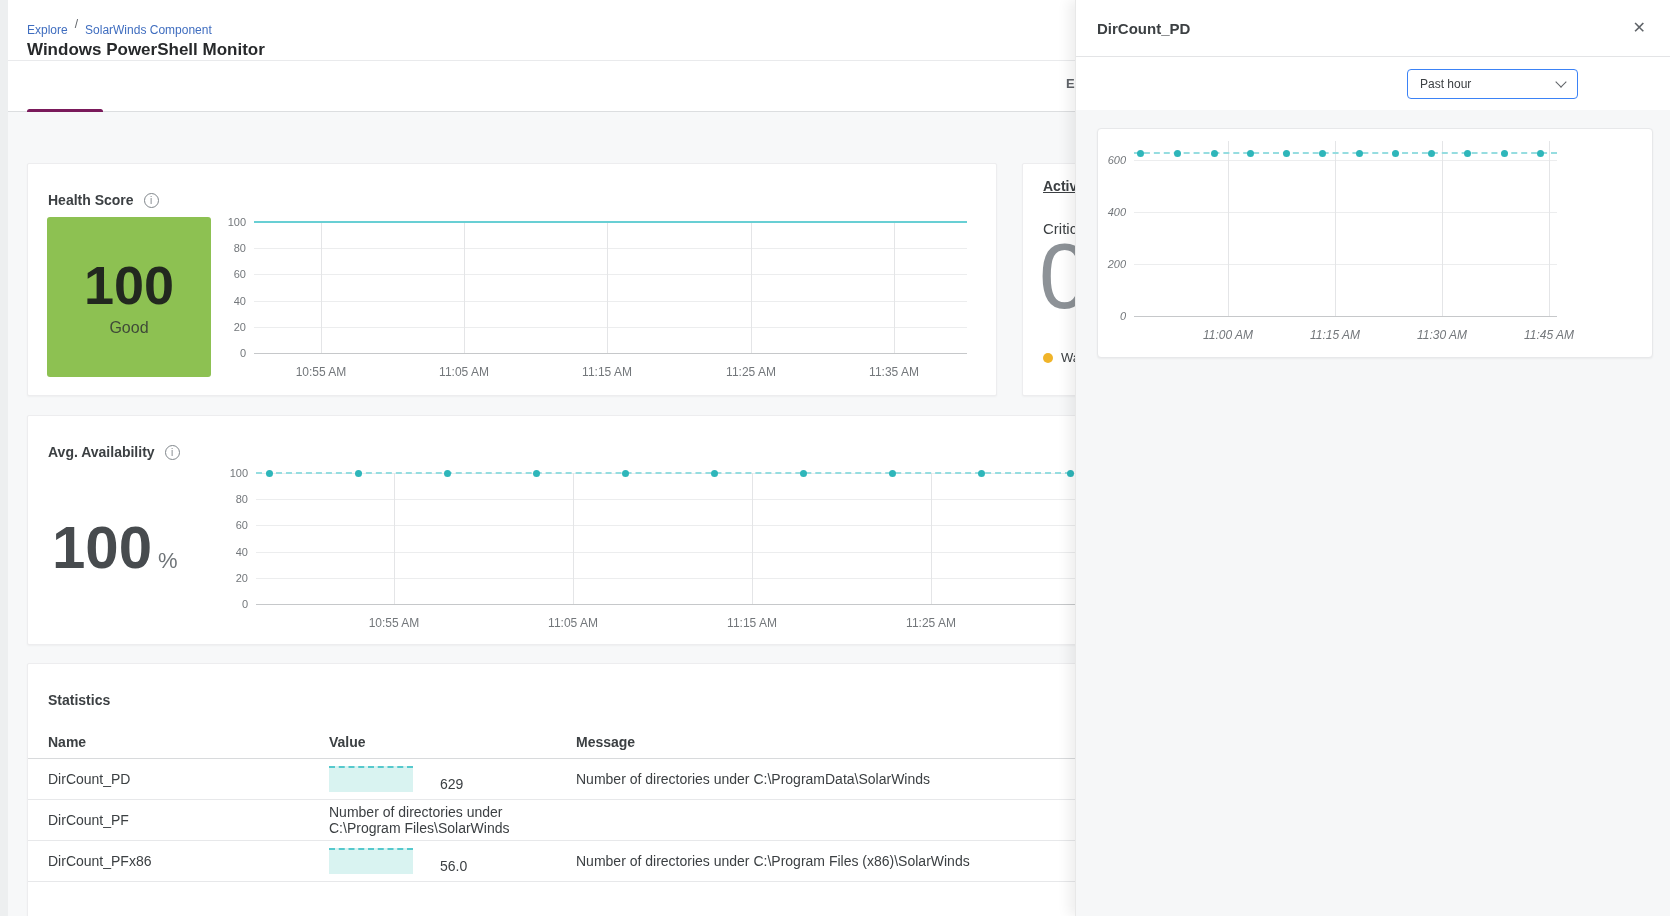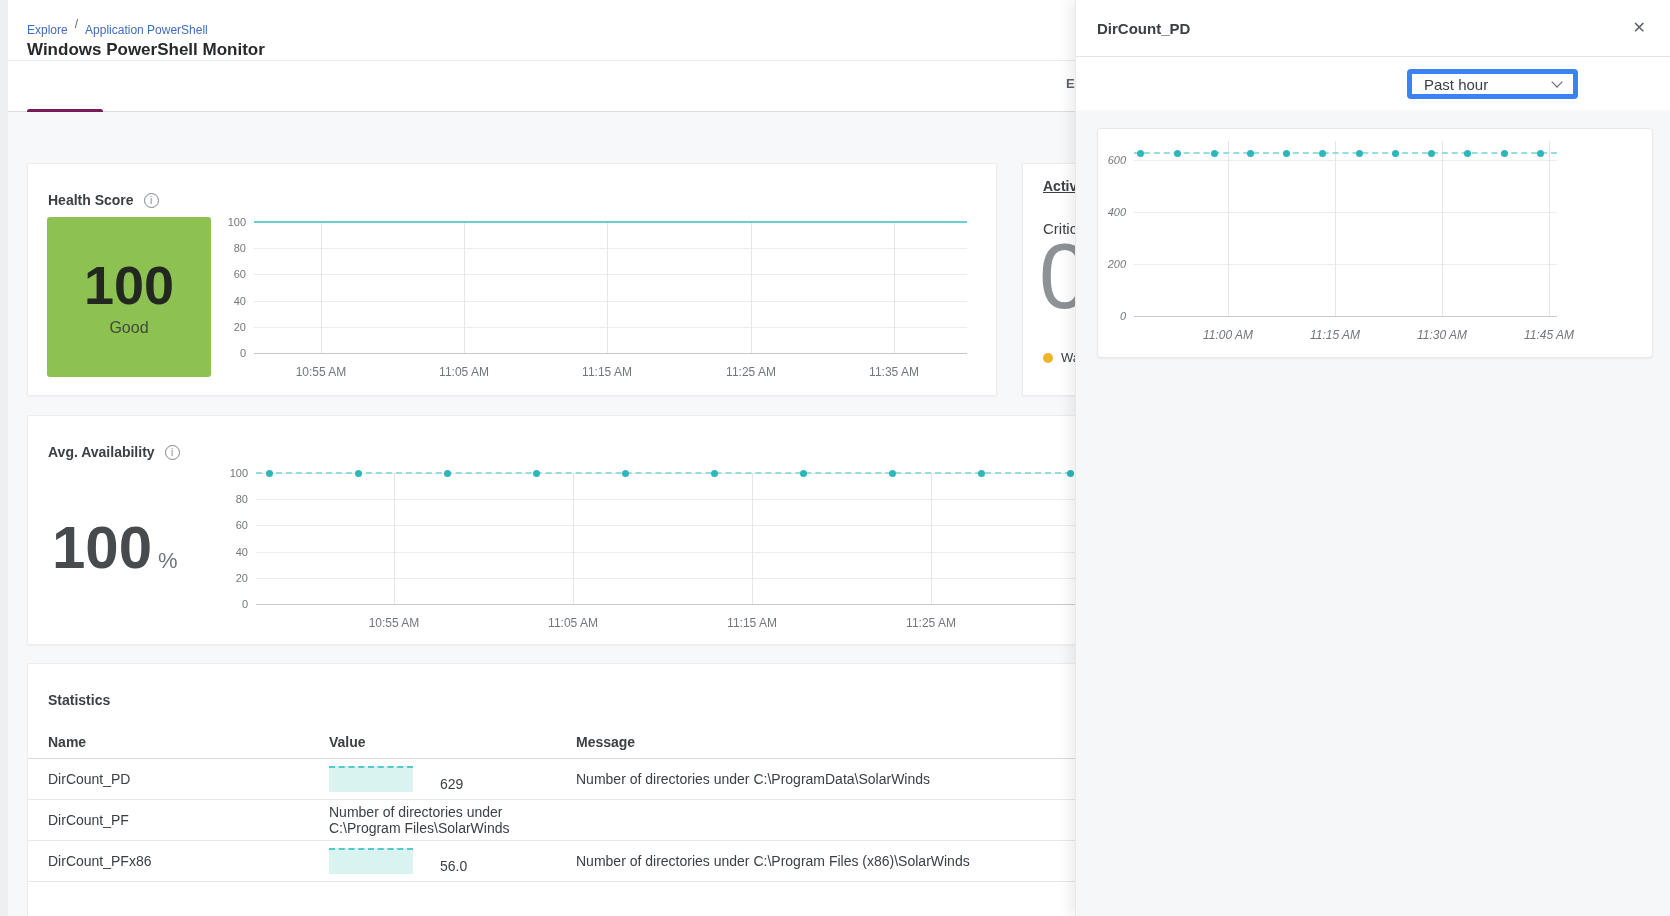--- a/index.html
+++ b/index.html
@@ -82,39 +82,39 @@
 
   
   .panel{position:absolute;top:0;left:1075px;width:595px;height:916px;background:#fff;z-index:5;
     border-left:1px solid #e8e8e8;box-shadow:-6px 0 12px rgba(0,0,0,0.07);}
   .panel-header{height:57px;background:#fff;border-bottom:1px solid #e3e4e6;display:flex;
     align-items:center;justify-content:space-between;padding:0 20px 0 21px;}
   .panel-header h2{margin:0;font-size:15px;font-weight:700;color:#3c4043;}
   .close-btn{border:none;background:none;font-size:16px;color:#5f6368;cursor:pointer;padding:4px;
     font-family:inherit;line-height:1;}
   .panel-toolbar{position:relative;height:53px;background:#fff;}
-  .dropdown{position:absolute;right:92px;top:12px;width:171px;height:30px;border:5px solid #3b82f6;
+  .dropdown{position:absolute;right:92px;top:12px;width:171px;height:30px;border:1px solid #3b82f6;
     border-radius:4px;background:#fff;display:flex;align-items:center;justify-content:space-between;
-    padding:0 12px;font-size:15px;color:#3c4043;cursor:pointer;}
+    padding:0 12px;font-size:12px;color:#3c4043;cursor:pointer;}
   .chev{width:8px;height:8px;border-right:1.6px solid #5f6368;border-bottom:1.6px solid #5f6368;
     transform:rotate(45deg);margin-top:-4px;}
   .panel-body{position:absolute;top:110px;left:0;right:0;bottom:0;background:#f6f7f8;}
   .panel-chart-card{position:absolute;left:21px;top:18px;width:556px;height:230px;background:#fff;
     border:1px solid #e7e8ea;border-radius:4px;box-shadow:0 1px 2px rgba(0,0,0,0.05);font-style:italic;}
 </style>
 </head>
 <body>
 
 <div class="left-gutter"></div>
 
 <header class="page-header">
   <nav class="breadcrumb">
     <a>Explore</a>
     <span class="sep">/</span>
-    <a>Application PowerShell</a>
+    <a>SolarWinds Component</a>
   </nav>
   <h1>Windows PowerShell Monitor</h1>
 </header>
 
 <div class="subheader">
   <span class="edit-partial">E</span>
 </div>
 
 <nav class="tabs">
   <span class="tab-indicator"></span>

